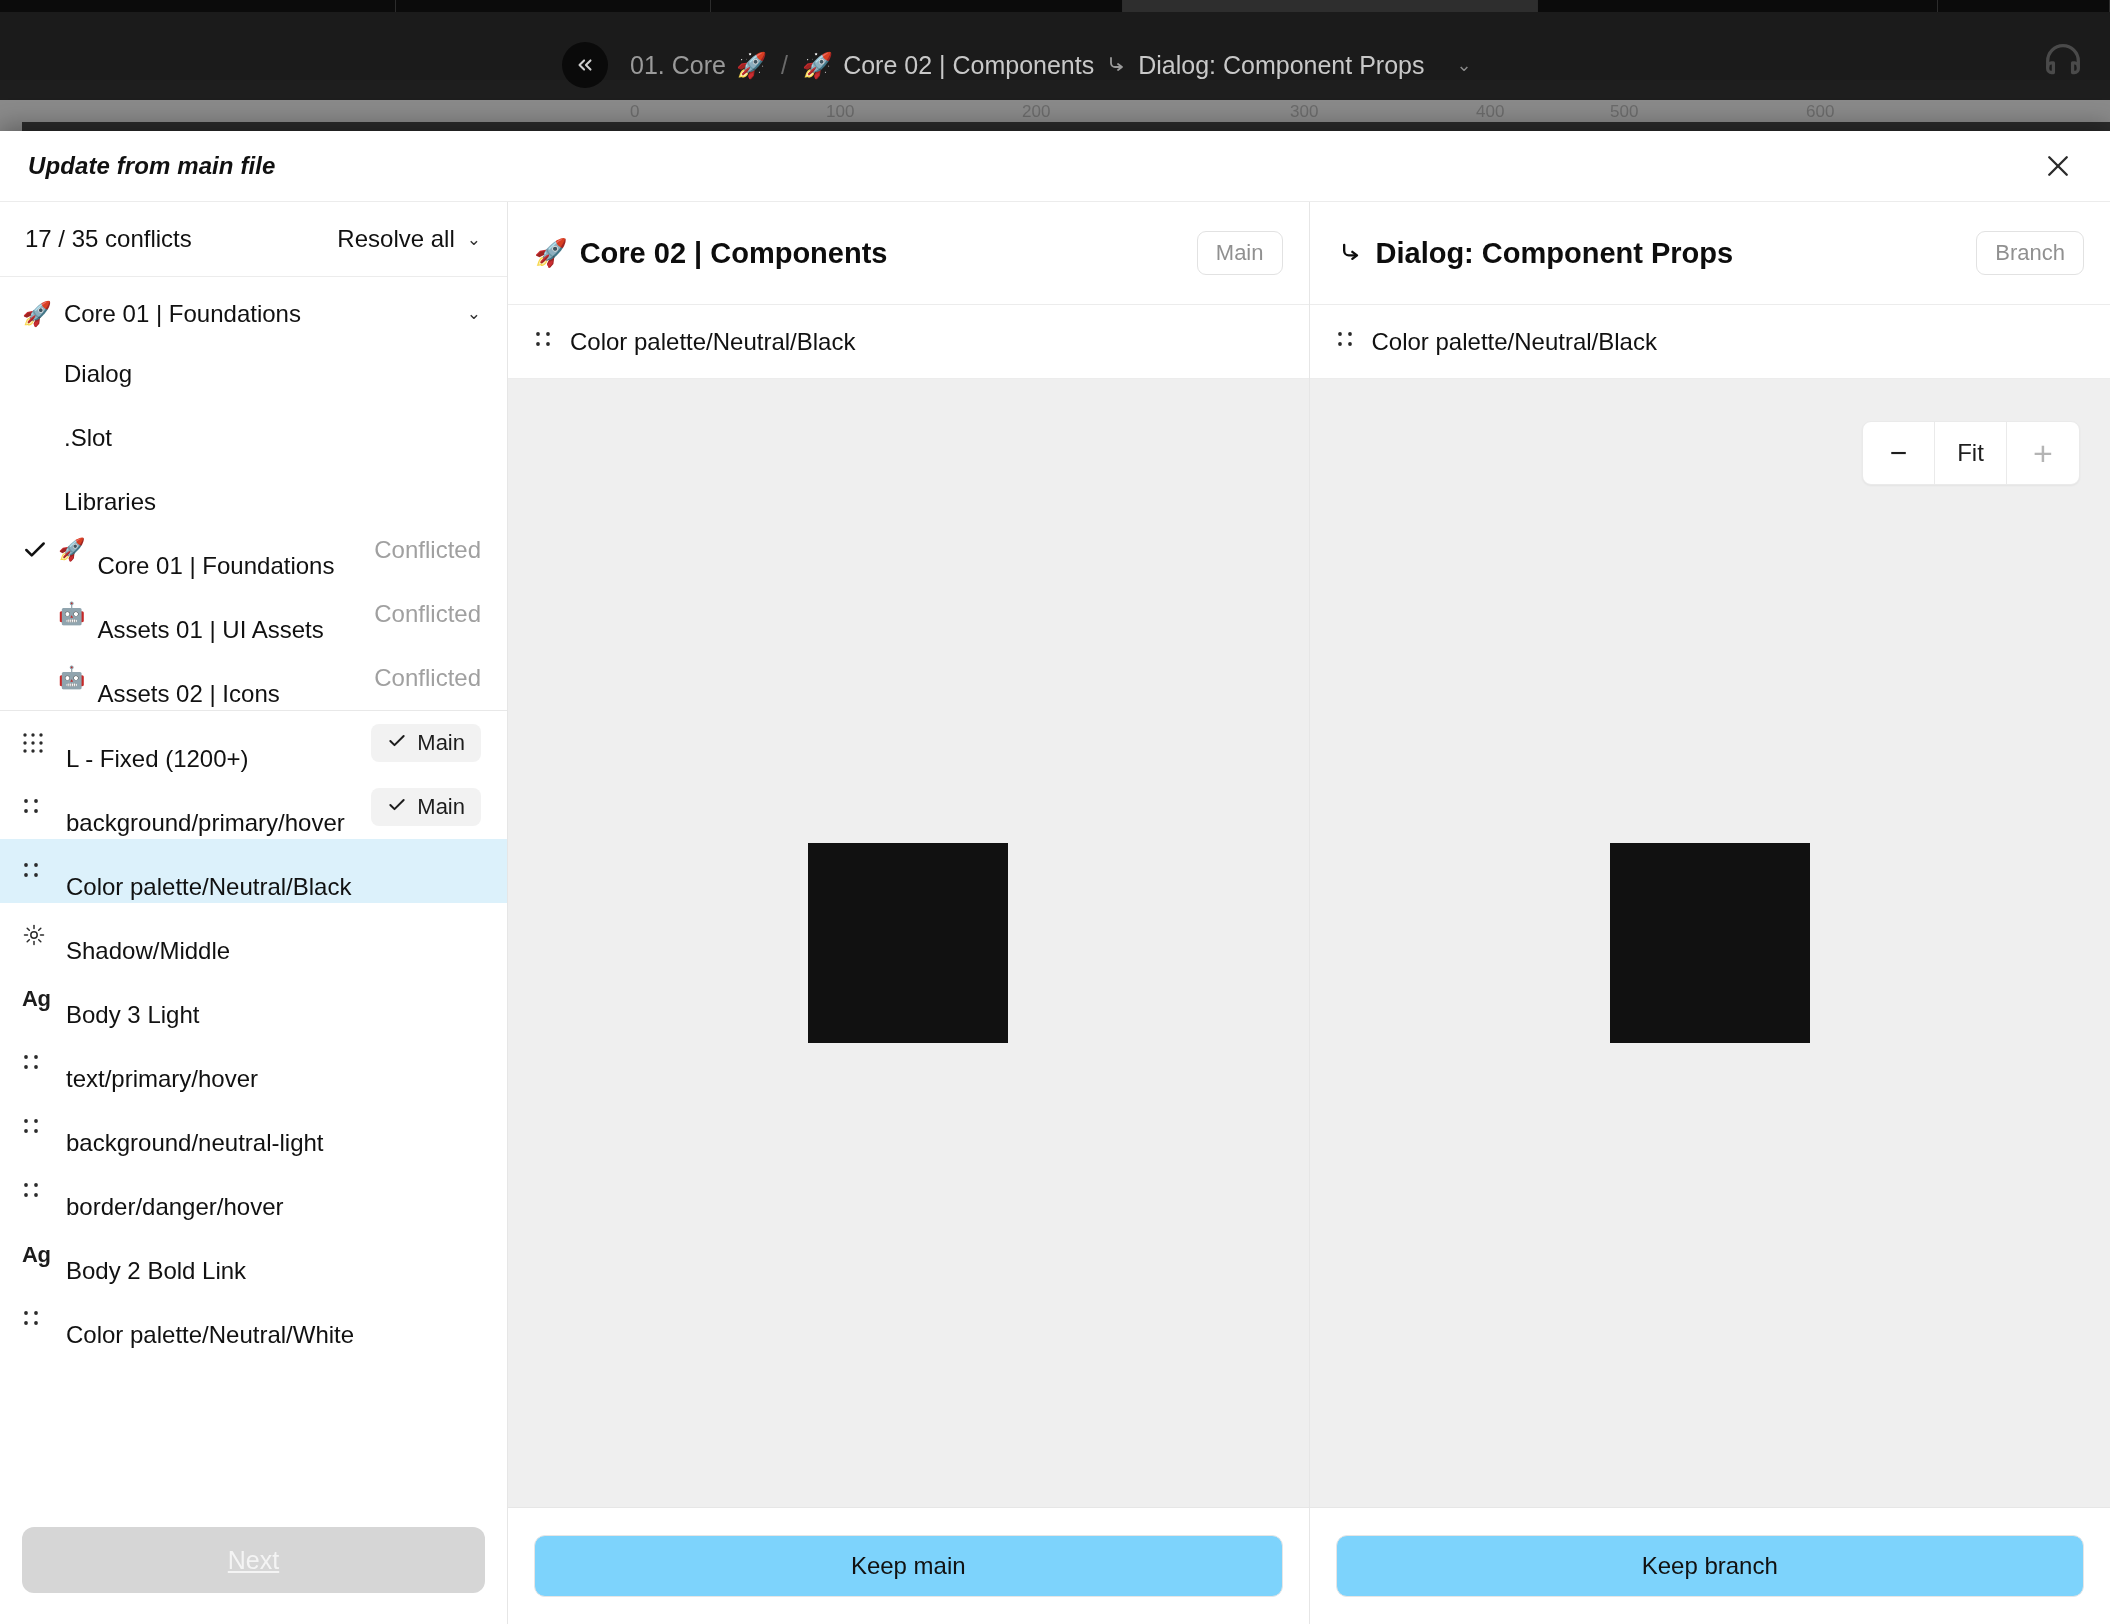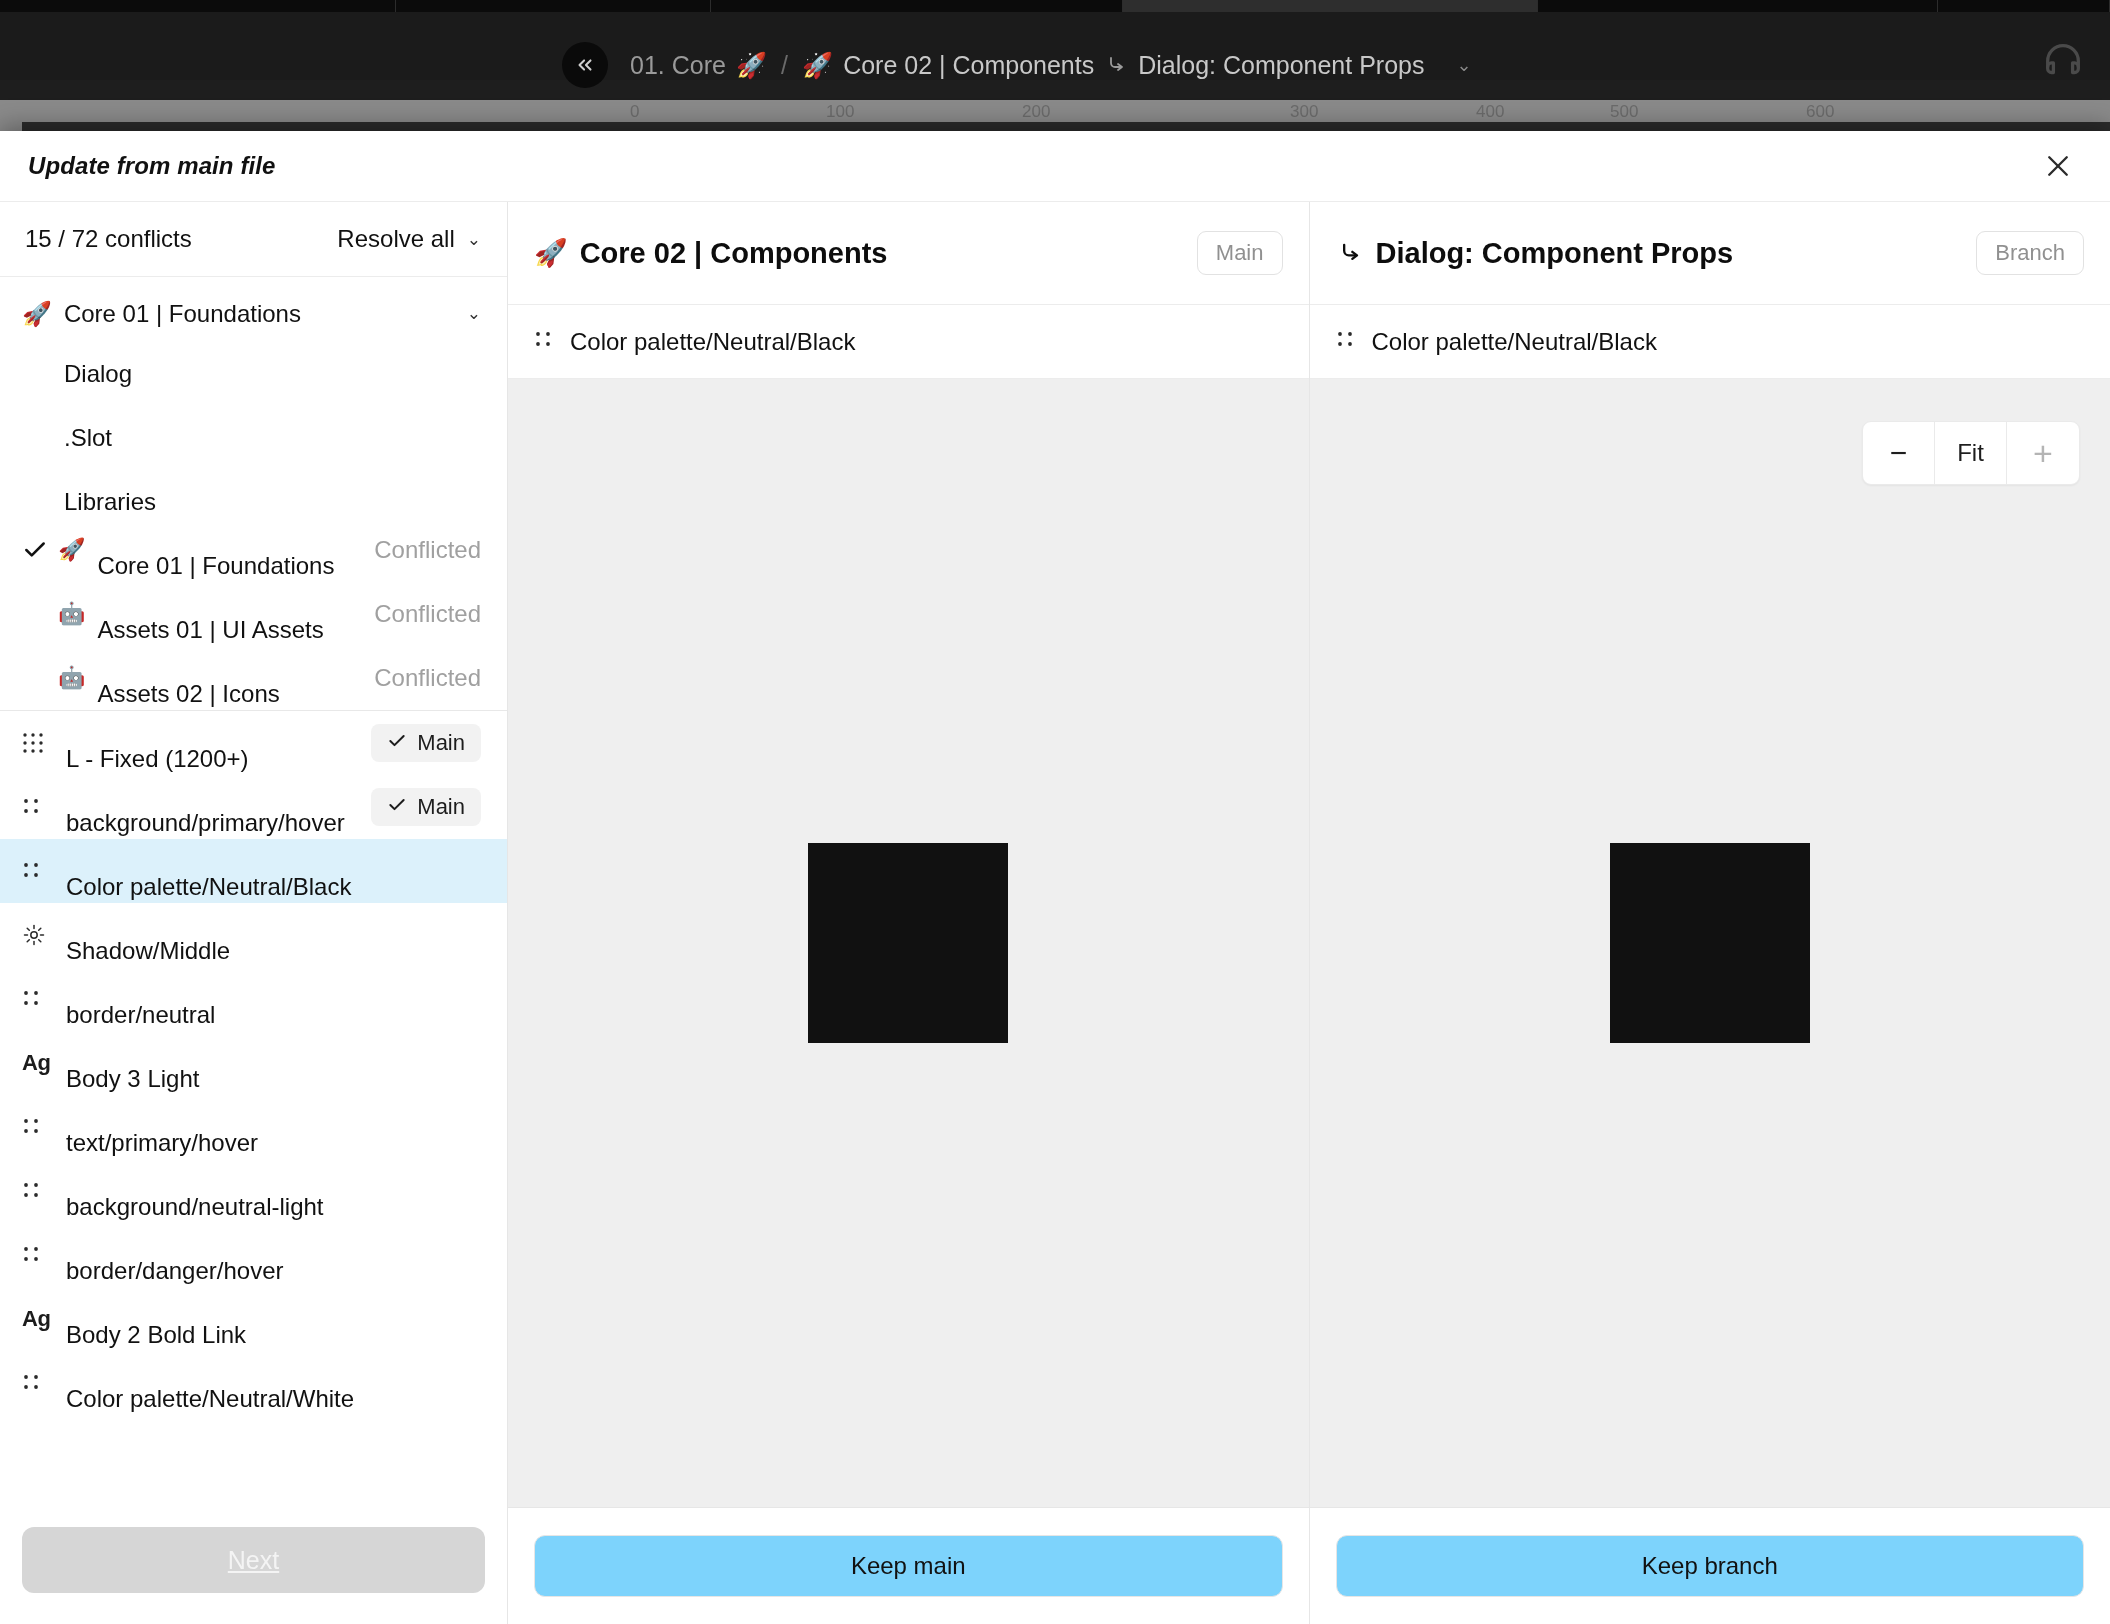--- a/index.html
+++ b/index.html
@@ -269,21 +269,21 @@
         <line x1="19" y1="5" x2="5" y2="19"></line>
       </svg>
     </div>
   </div>
 
   <div class="modal-body">
 
     <div class="sidebar">
 
       <div class="conflicts-bar">
-        <div class="conflicts-count">15 / 72 conflicts</div>
+        <div class="conflicts-count">17 / 35 conflicts</div>
         <div class="resolve-all">
           <span>Resolve all</span>
           <span class="chev">⌄</span>
         </div>
       </div>
 
       <div class="group-header">
         <div class="gh-left">
           <span>🚀</span>
           <span>Core 01 | Foundations</span>
@@ -396,31 +396,20 @@
                   <line x1="18.5" y1="12" x2="21.5" y2="12"></line>
                 <line x1="5.2" y1="5.2" x2="7.3" y2="7.3"></line>
                   <line x1="16.7" y1="16.7" x2="18.8" y2="18.8"></line>
                 <line x1="18.8" y1="5.2" x2="16.7" y2="7.3"></line>
                   <line x1="7.3" y1="16.7" x2="5.2" y2="18.8"></line>
               </svg>
             </span>
             <span class="label">Shadow/Middle</span>
           </div>
 
-          <div class="row">
-            <span class="icoslot">
-              <svg width="20" height="20" viewBox="0 0 20 20" fill="#2b2b2b">
-                  <circle cx="4" cy="4" r="1.9"></circle>
-                  <circle cx="14" cy="4" r="1.9"></circle>
-                  <circle cx="4" cy="14" r="1.9"></circle>
-                  <circle cx="14" cy="14" r="1.9"></circle>
-                </svg>
-            </span>
-            <span class="label">border/neutral</span>
-          </div>
 
 
           <div class="row">
             <span class="icoslot ag">Ag</span>
             <span class="label">Body 3 Light</span>
           </div>
 
           <div class="row">
             <span class="icoslot">
               <svg width="20" height="20" viewBox="0 0 20 20" fill="#2b2b2b">

